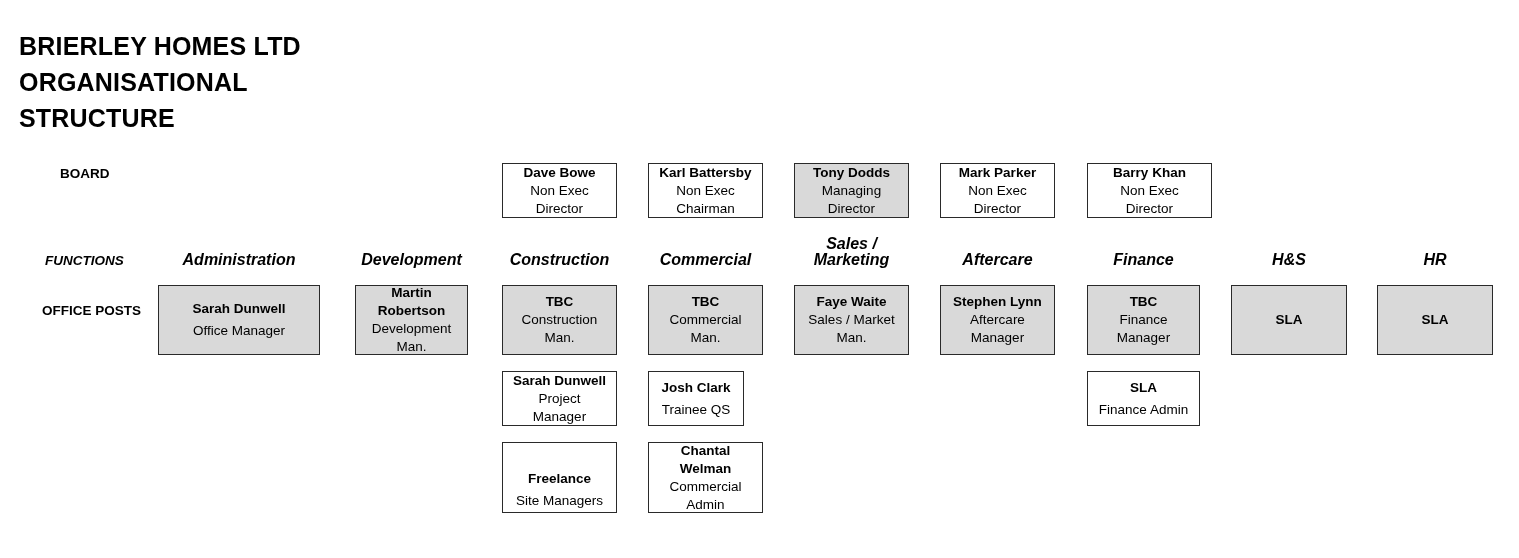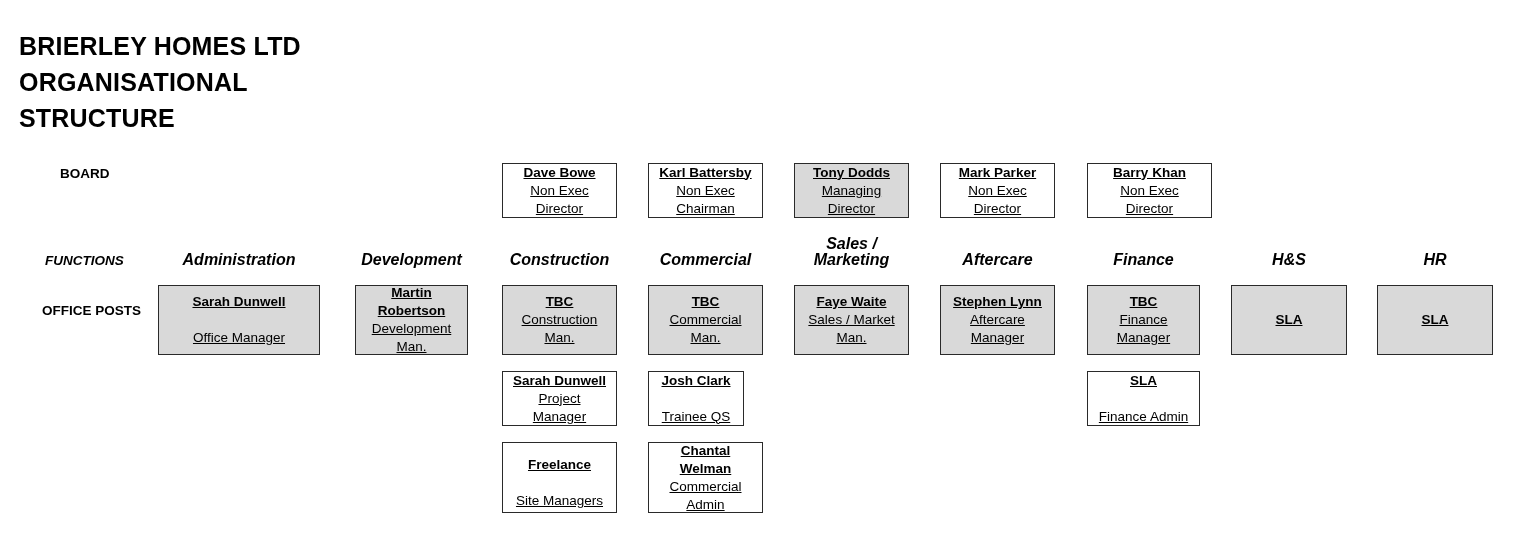--- a/index.html
+++ b/index.html
@@ -67,39 +67,38 @@
     box-sizing: border-box;
     border: 1.4px solid #2a2a2a;
     background: #ffffff;
     display: flex;
     flex-direction: column;
     align-items: center;
     justify-content: center;
     text-align: center;
     padding: 2px 3px;
     overflow: hidden;
-    text-decoration: underline;
   }
   .node.shaded {
     background: #d9d9d9;
   }
   .node .node-name {
     font-size: 13.5px;
     font-weight: bold;
     line-height: 18px;
     white-space: pre-line;
   }
   .node .node-role {
     font-size: 13.5px;
     font-weight: normal;
     line-height: 18px;
     white-space: pre-line;
   }
   .node .node-role.spaced {
-    margin-top: 18px;
+    margin-top: 4px;
   }
 </style>
 </head>
 <body>
 
 <div id="chart-root">
 
   <div id="page-title">BRIERLEY HOMES LTD
 ORGANISATIONAL
 STRUCTURE</div>

